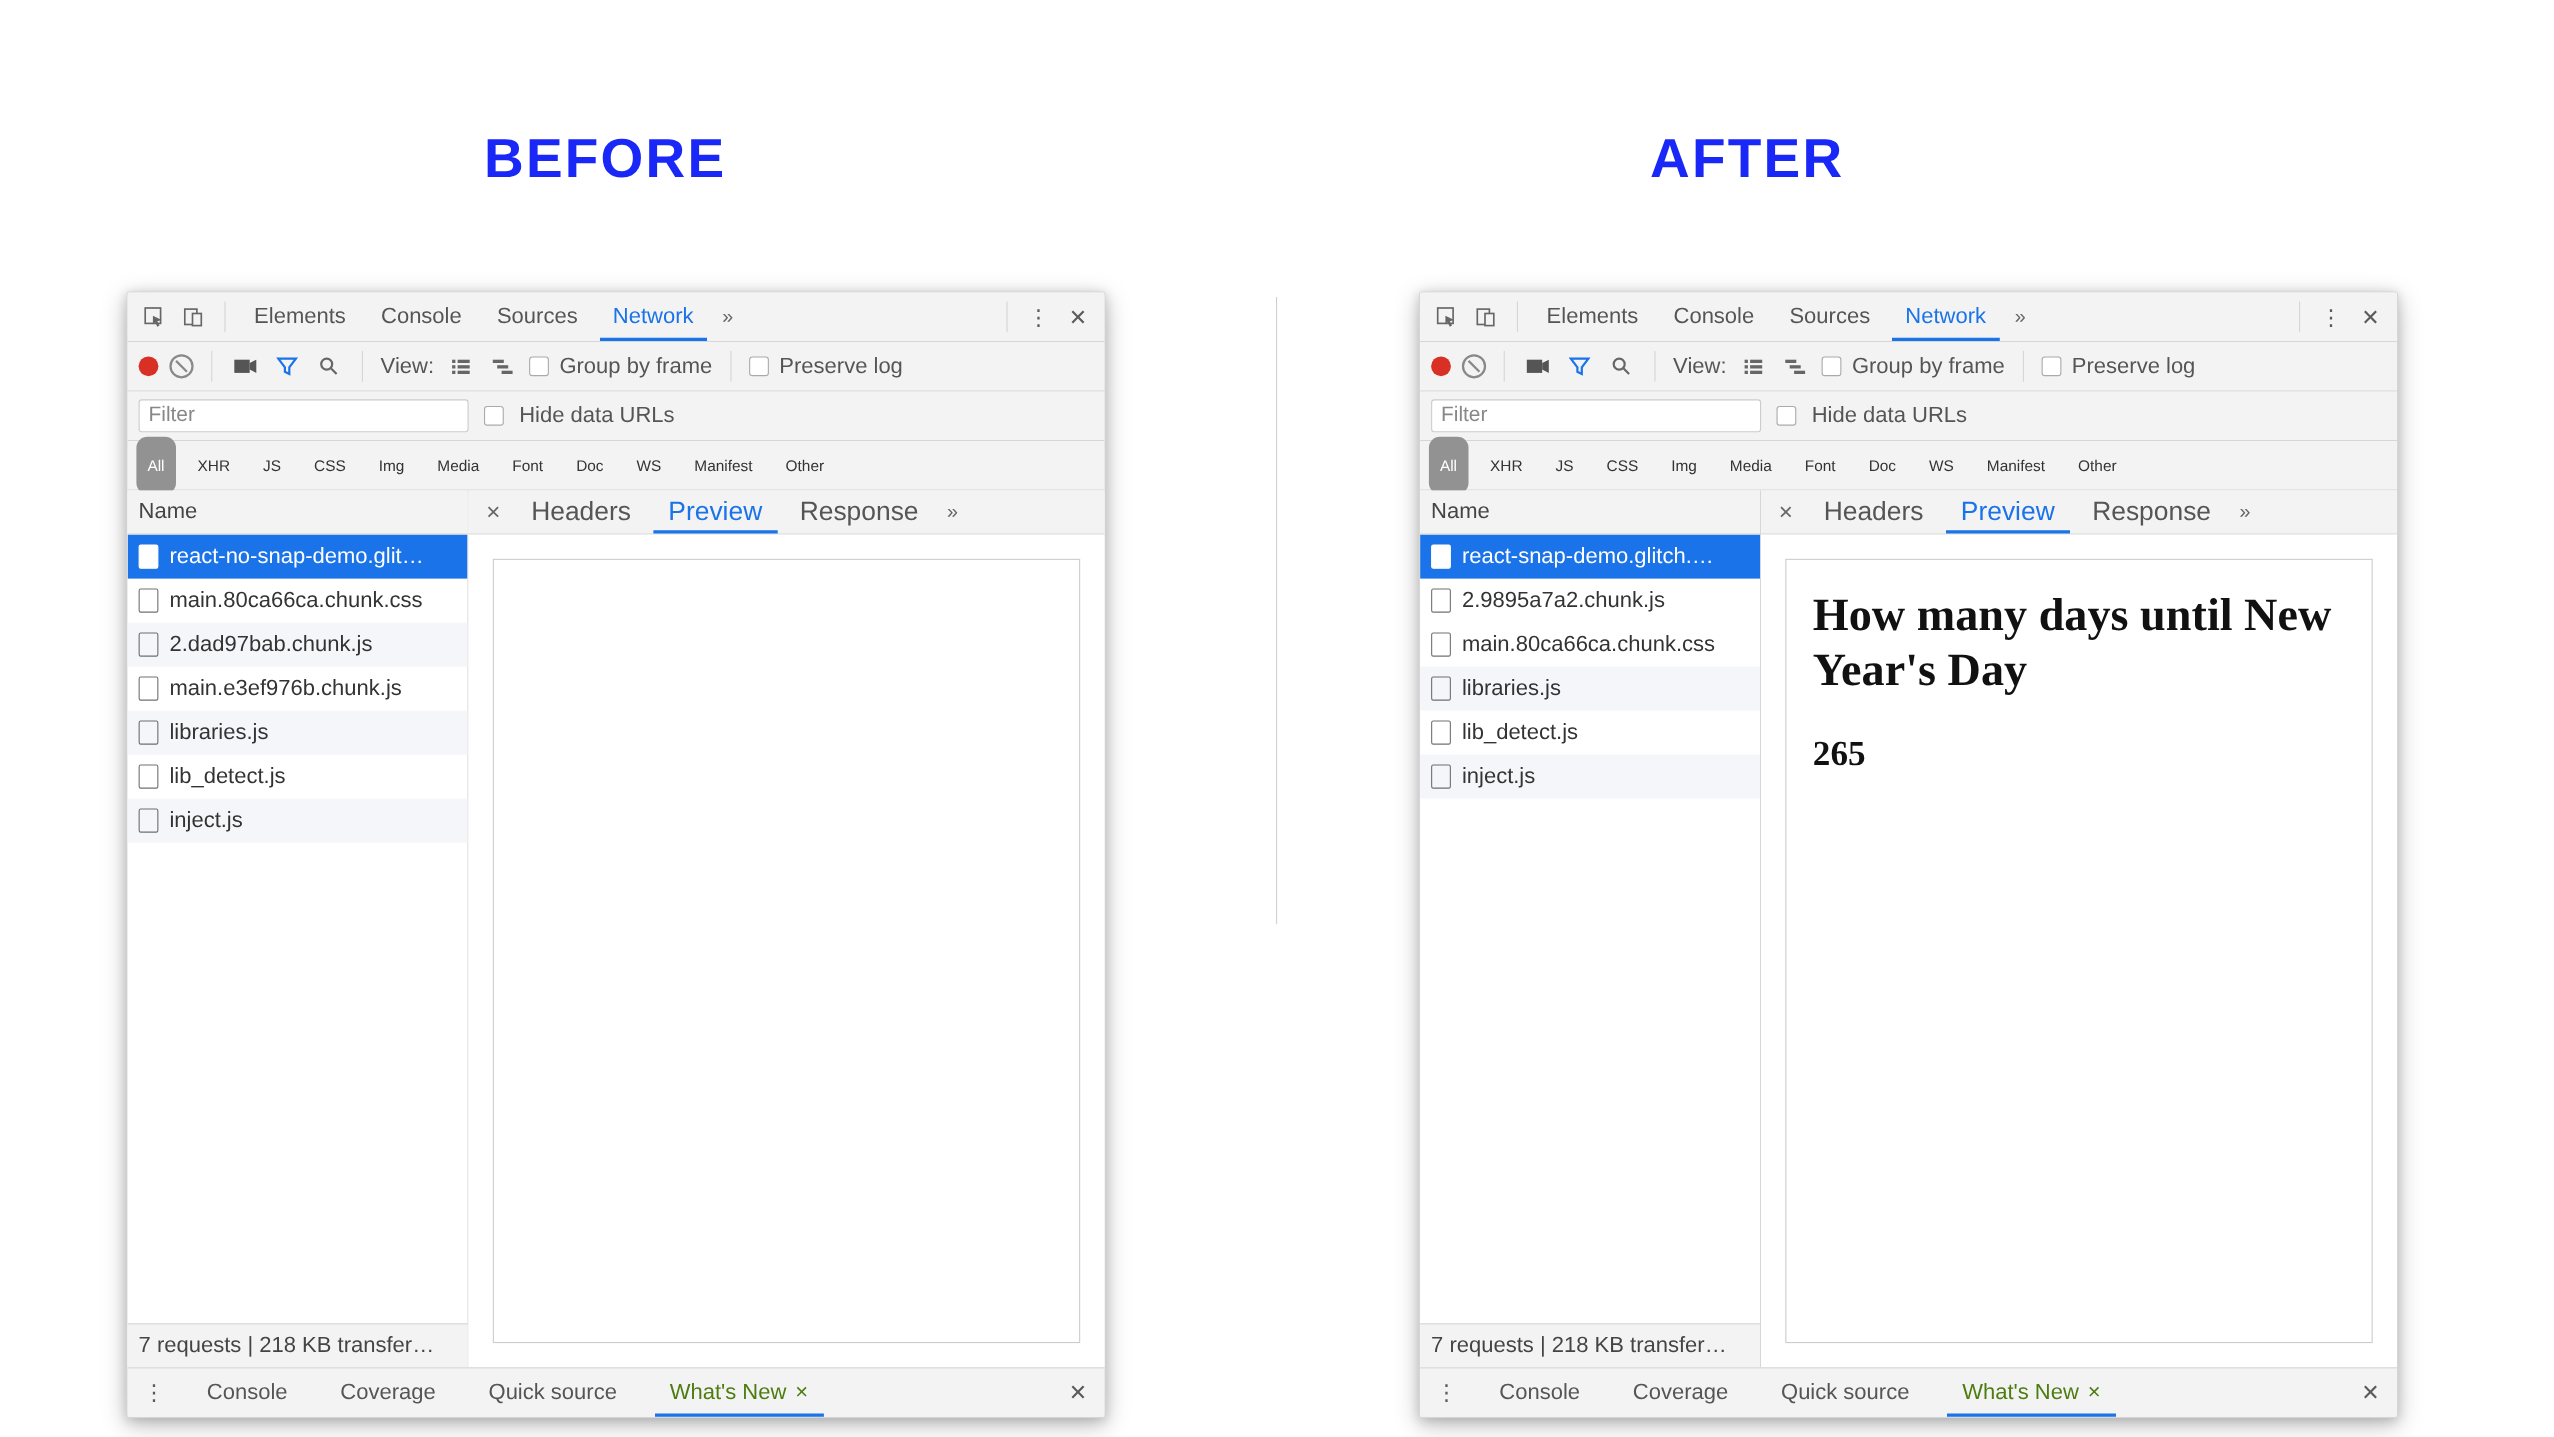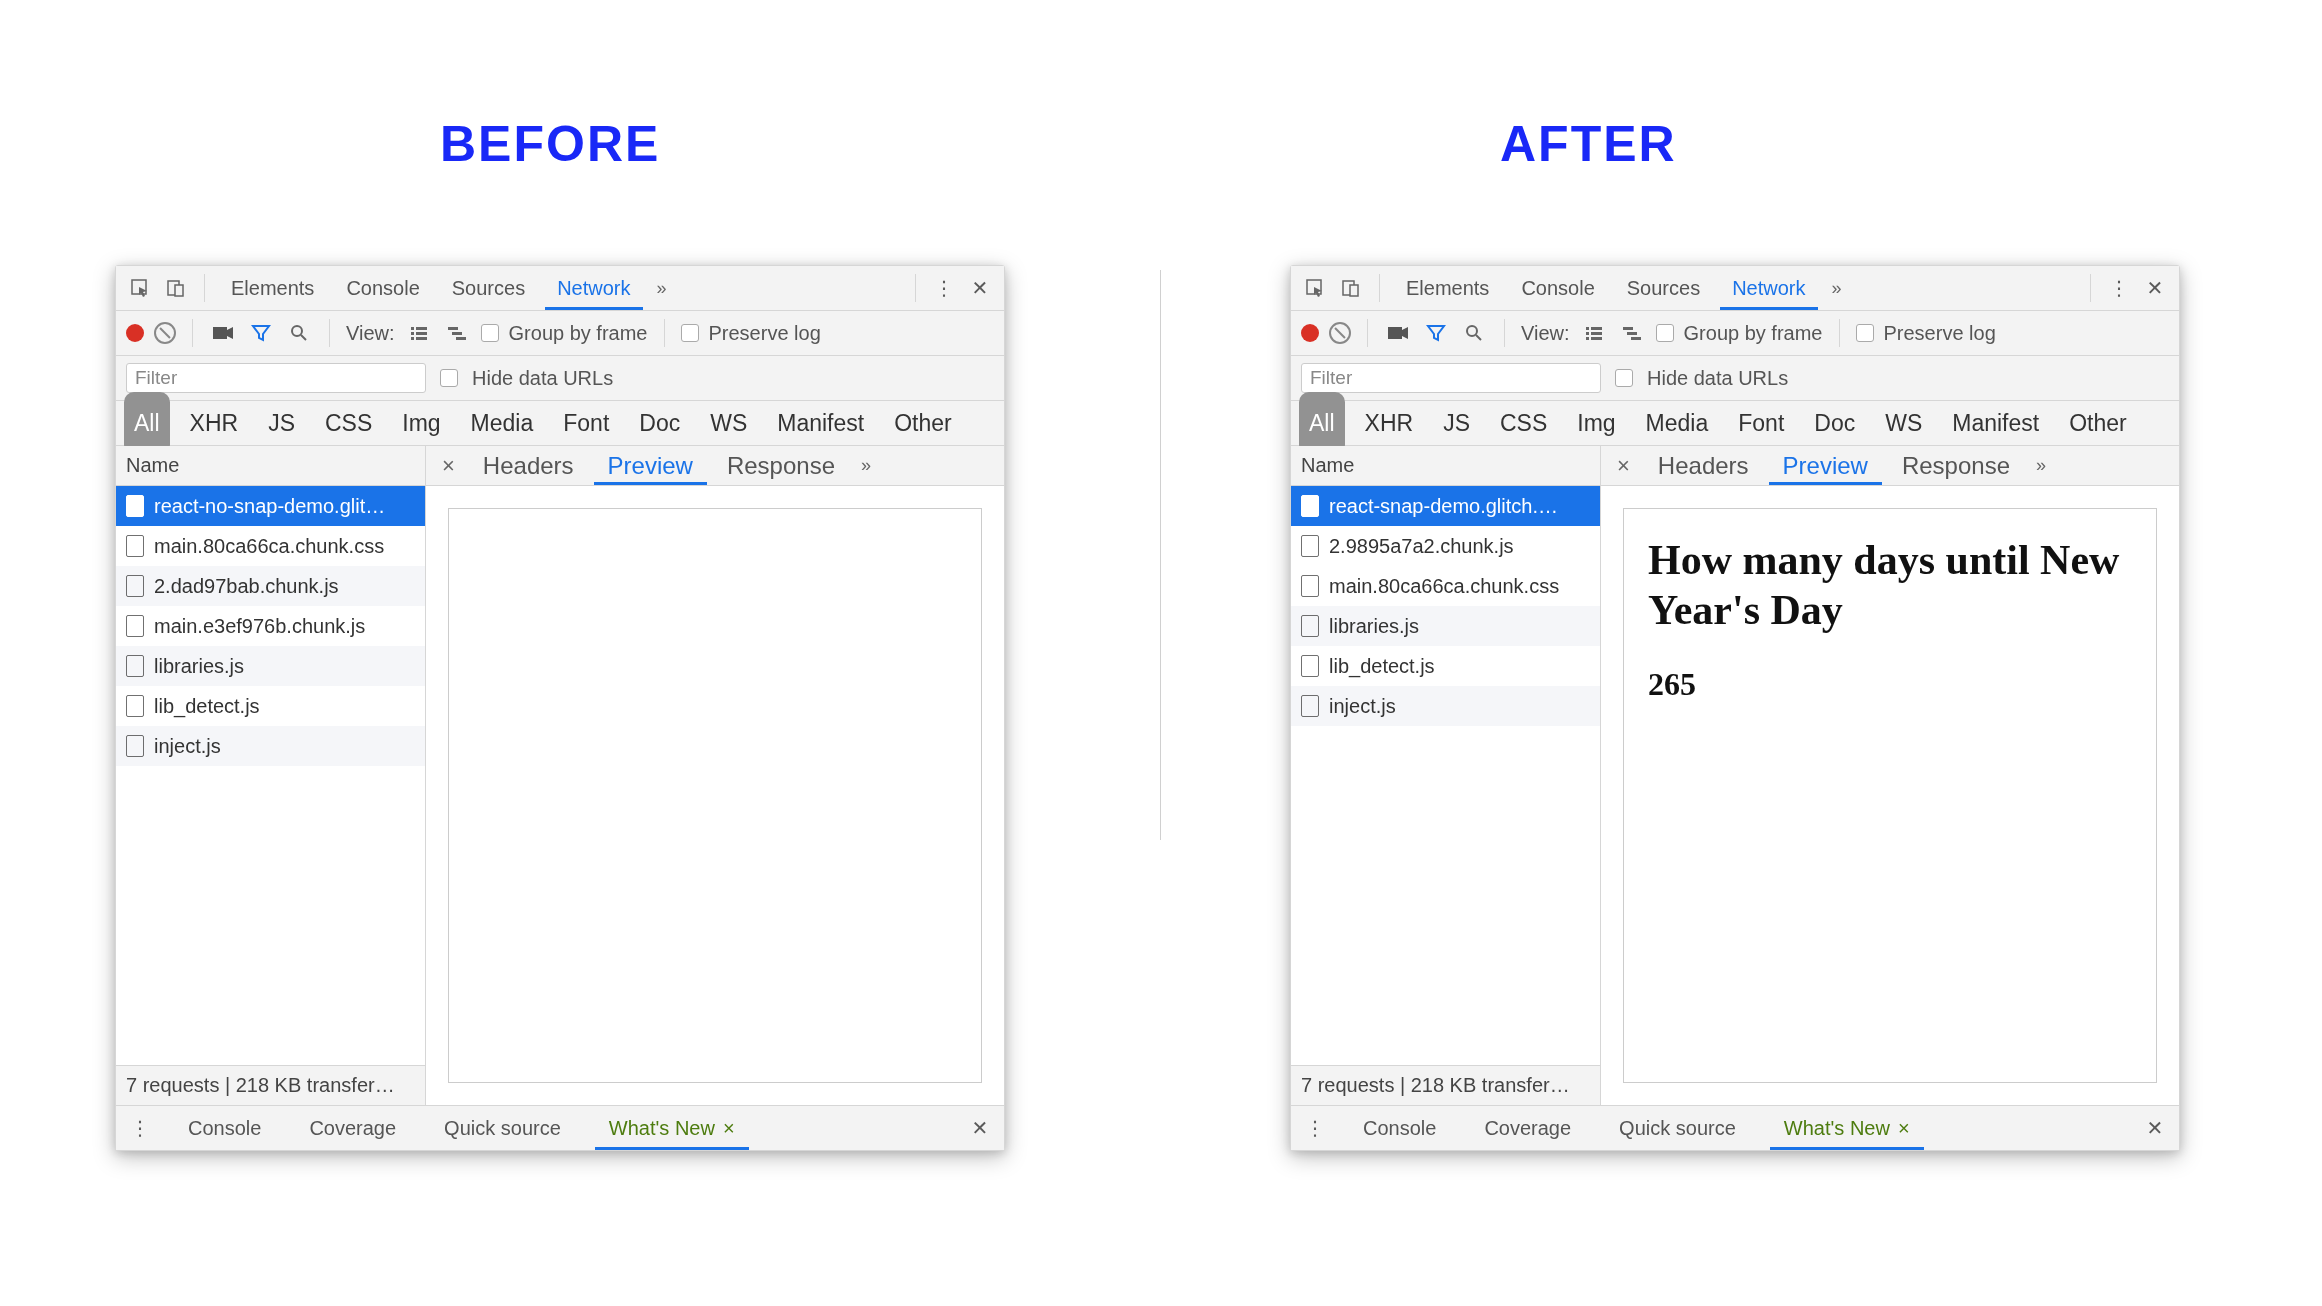--- a/index.html
+++ b/index.html
@@ -21,21 +21,21 @@
       position: absolute;
       width: 1px;
       height: 570px;
       background: #d0d0d0;
       left: 1160px;
       top: 270px;
     }
     .panel {
       position: absolute;
       width: 890px;
-      height: 886px;
+      height: 1024px;
       background: #f3f3f3;
       border: 1px solid #d6d6d6;
       border-radius: 3px;
       box-shadow: 0 6px 22px rgba(0,0,0,0.25), 0 2px 10px rgba(0,0,0,0.15);
       font-size: 20px;
       color: #333;
       display: flex;
       flex-direction: column;
     }
     .toolbar {
@@ -96,21 +96,21 @@
     .filter-input {
       flex: 0 0 300px; height: 30px; border: 1px solid #ccc; background:#fff;
       border-radius:3px; padding: 0 8px; color:#888; font-size:19px;
       display:flex; align-items:center;
     }
     .type-row {
       display:flex; align-items:center; height:45px; border-bottom:1px solid #d6d6d6;
       padding: 0 8px; gap: 10px; background:#f3f3f3;
     }
     .chip {
-      padding: 18px 10px; border-radius: 10px; font-size:23px; color:#333; cursor:pointer;
+      padding: 18px 10px; border-radius: 10px; font-size:14px; color:#333; cursor:pointer;
     }
     .chip.all { background:#929292; color:#fff; }
     .content {
       display:flex; flex:1; min-height:0;
     }
     .requests {
       width: 310px;
       display:flex; flex-direction:column;
       border-right:1px solid #d6d6d6;
       background:#fff;

